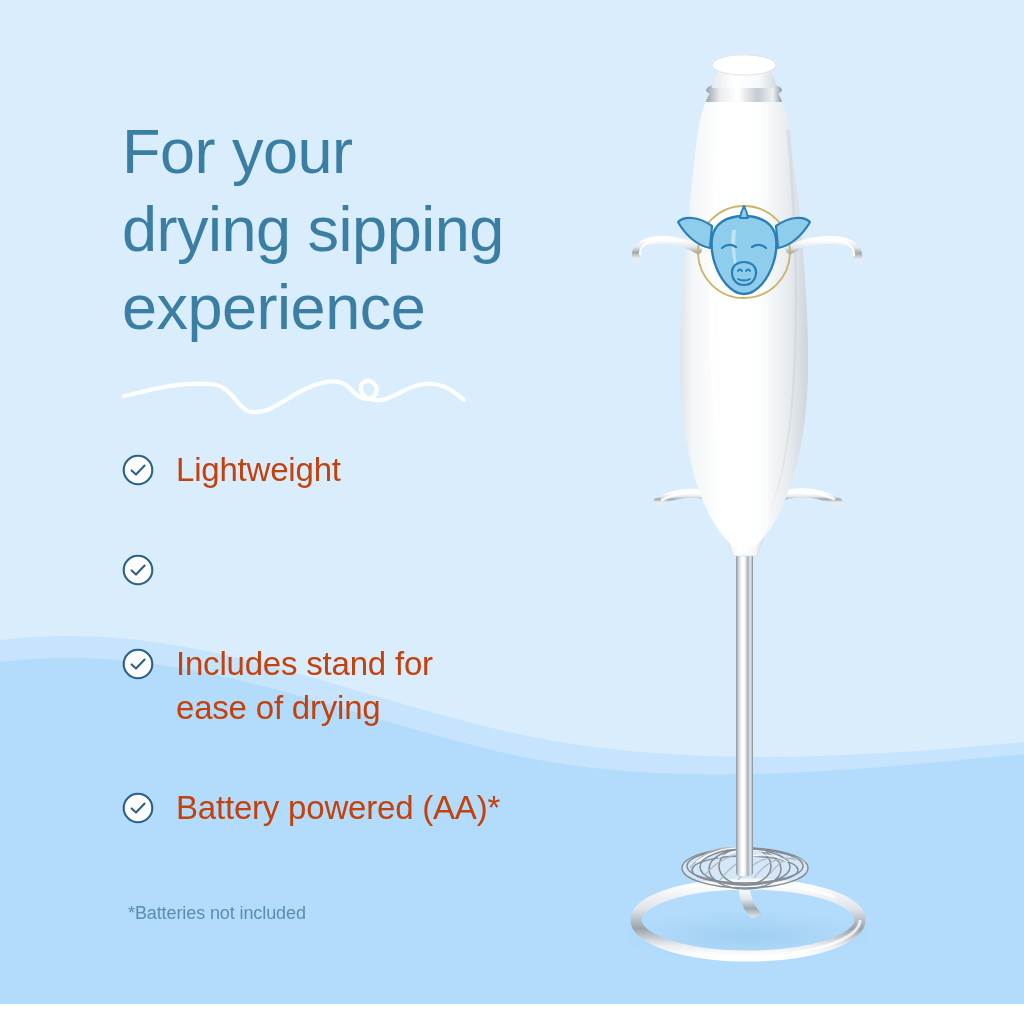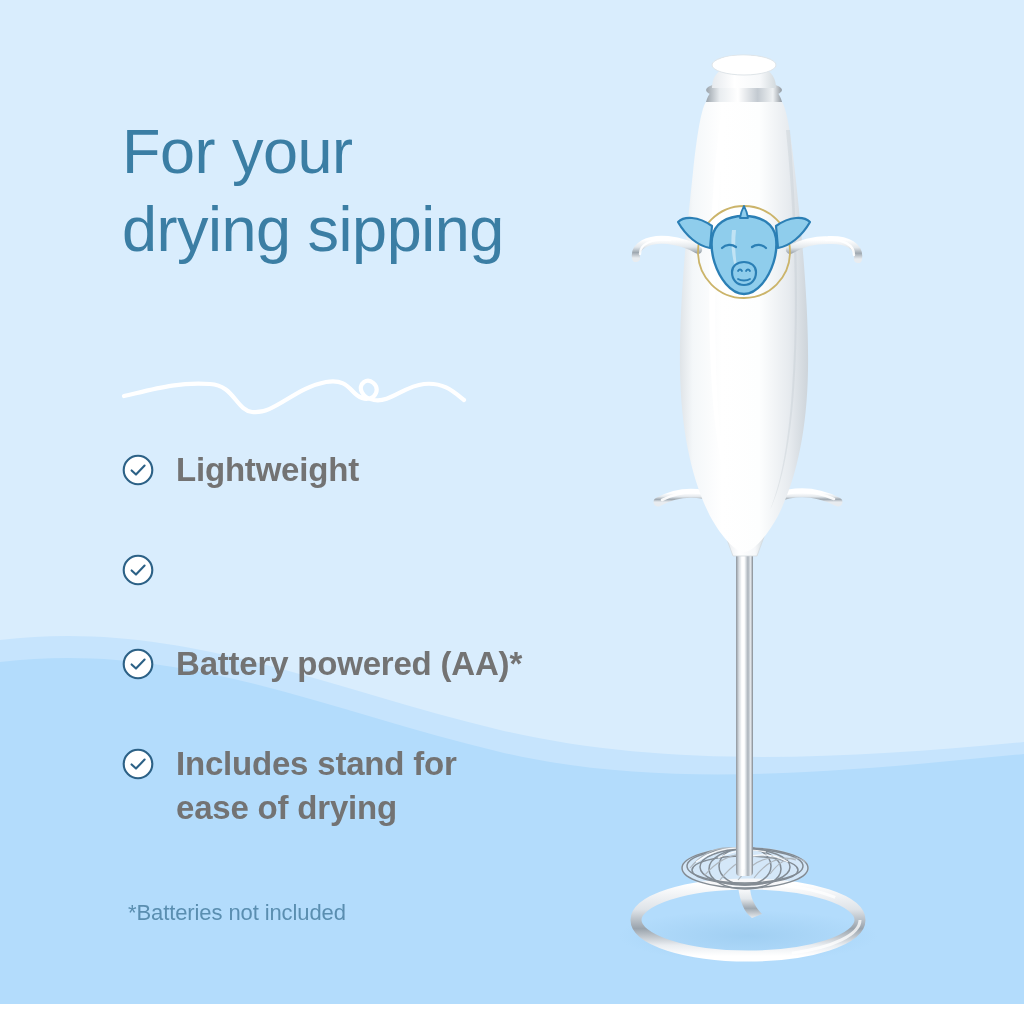--- a/index.html
+++ b/index.html
@@ -70,35 +70,35 @@
   }
   .feature:last-child { margin-bottom: 0; }
   .check-icon {
     flex: 0 0 auto;
     width: 32px;
     height: 32px;
     margin-top: 6px;
   }
   .feature-label {
     margin-left: 22px;
-    color: #737373;
+    color: #c2410c;
     font-size: 33px;
     line-height: 44px;
-    font-weight: 700;
+    font-weight: 400;
     letter-spacing: -0.2px;
     white-space: pre-line;
   }
 
   
   .footnote {
     position: absolute;
     left: 128px;
     top: 898px;
     color: #5a8eb0;
-    font-size: 22px;
+    font-size: 18px;
     line-height: 30px;
     letter-spacing: -0.1px;
   }
 
   
   .product {
     position: absolute;
     left: 540px;
     top: 40px;
     width: 440px;
@@ -115,20 +115,21 @@
   <svg class="bg-wave" viewBox="0 0 1024 1024" preserveAspectRatio="none">
 
     <path d="M0,640 C180,618 330,690 500,730 C660,768 840,760 1024,742 L1024,1024 L0,1024 Z" fill="#c6e4fd"></path>
 
     <path d="M0,662 C180,640 330,712 500,752 C660,790 840,772 1024,754 L1024,1024 L0,1024 Z" fill="#b3dcfc"></path>
   </svg>
 
   <div class="headline">
     <span class="hl-line">For your</span>
     <span class="hl-line">drying sipping</span>
+    <span class="hl-line">experience</span>
   </div>
 
   <svg class="squiggle" viewBox="0 0 380 62" fill="none">
     <path d="M6,38 C40,30 60,24 92,26 C116,27 118,52 134,54 C156,57 176,30 208,24
              C232,20 232,36 244,40 C250,42 256,40 258,35 C261,27 252,20 246,24
              C239,29 244,40 256,42 C272,45 286,28 306,26 C326,24 336,34 346,42" stroke="#ffffff" stroke-width="4.2" stroke-linecap="round" stroke-linejoin="round"></path>
   </svg>
 
   <div class="features">
 
@@ -145,30 +146,30 @@
         <circle cx="16" cy="16" r="14.3" fill="#ffffff" stroke="#2c6186" stroke-width="2.1"></circle>
         <path d="M9.6 16.4 L14 20.6 L22.6 11.6" fill="none" stroke="#2c6186" stroke-width="2.1" stroke-linecap="round" stroke-linejoin="round"></path>
       </svg>
     </div>
 
     <div class="feature">
       <svg class="check-icon" viewBox="0 0 32 32">
         <circle cx="16" cy="16" r="14.3" fill="#ffffff" stroke="#2c6186" stroke-width="2.1"></circle>
         <path d="M9.6 16.4 L14 20.6 L22.6 11.6" fill="none" stroke="#2c6186" stroke-width="2.1" stroke-linecap="round" stroke-linejoin="round"></path>
       </svg>
-      <div class="feature-label">Battery powered (AA)*</div>
+      <div class="feature-label">Includes stand for
+ease of drying</div>
     </div>
 
     <div class="feature">
       <svg class="check-icon" viewBox="0 0 32 32">
         <circle cx="16" cy="16" r="14.3" fill="#ffffff" stroke="#2c6186" stroke-width="2.1"></circle>
         <path d="M9.6 16.4 L14 20.6 L22.6 11.6" fill="none" stroke="#2c6186" stroke-width="2.1" stroke-linecap="round" stroke-linejoin="round"></path>
       </svg>
-      <div class="feature-label">Includes stand for
-ease of drying</div>
+      <div class="feature-label">Battery powered (AA)*</div>
     </div>
 
   </div>
 
   <div class="footnote">*Batteries not included</div>
 
   <svg class="product" viewBox="0 0 440 960">
     <defs>
       <linearGradient id="bodyGrad" x1="0" y1="0" x2="1" y2="0">
         <stop offset="0" stop-color="#dfe4e8"></stop>

